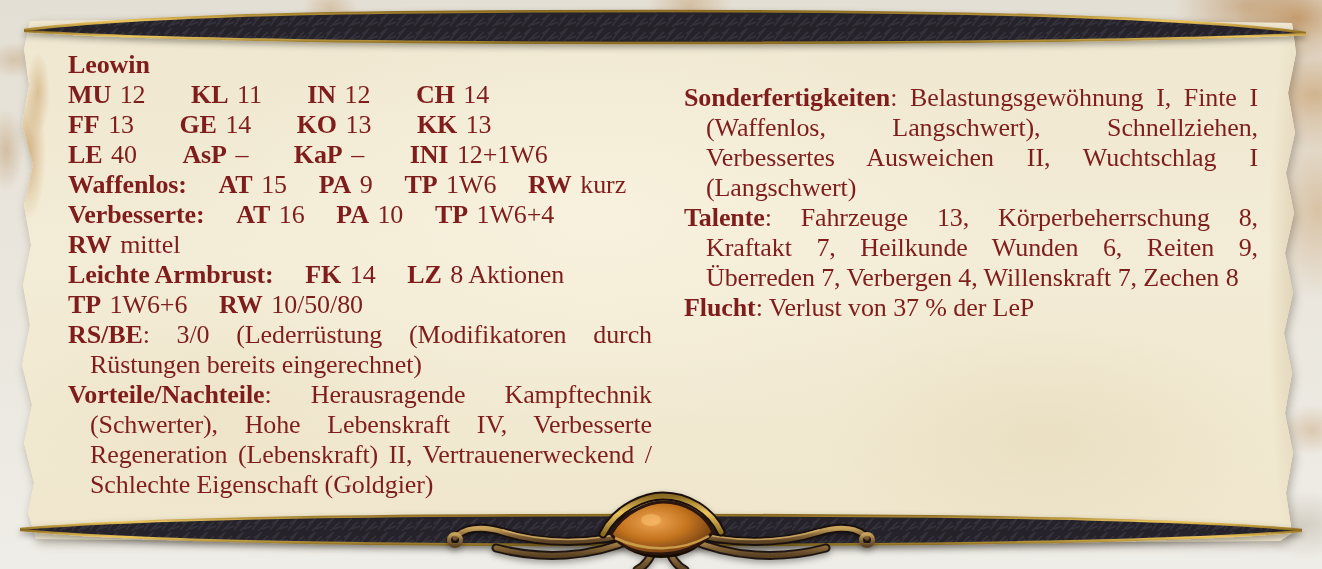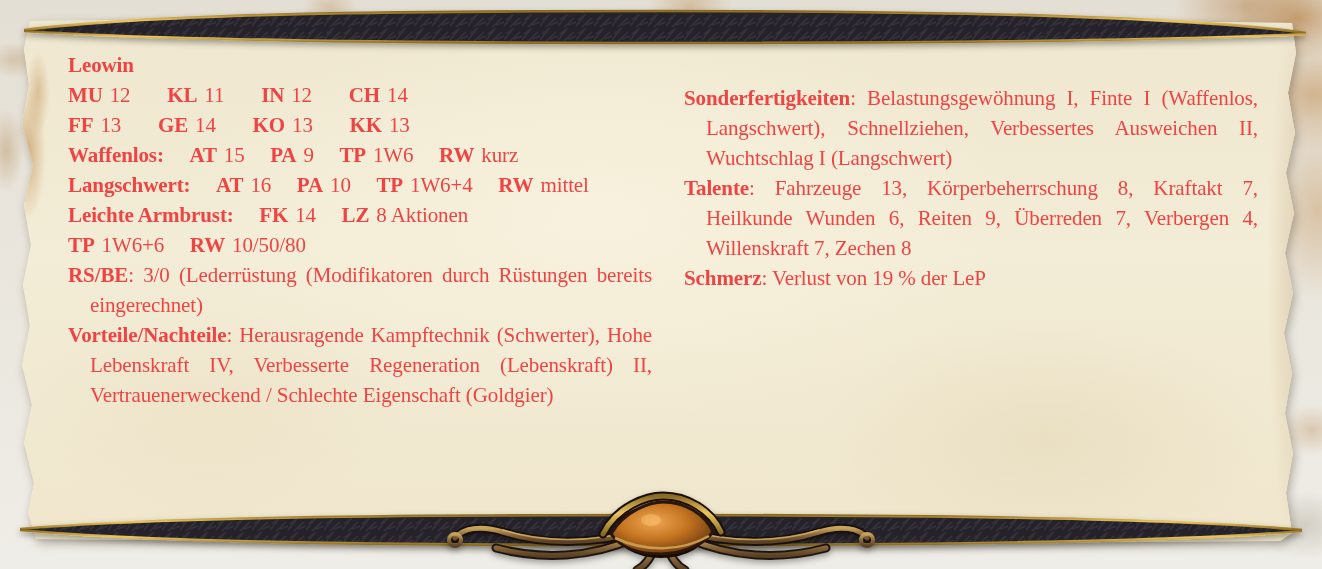--- a/index.html
+++ b/index.html
@@ -41,21 +41,21 @@
       1273px 280px,1264px 320px,1272px 360px,1265px 400px,1273px 440px,1266px 480px,1272px 520px,
       1260px 528px,640px 532px,16px 526px,
       8px 500px,14px 470px,4px 430px,12px 392px,2px 352px,10px 312px,3px 272px,
       11px 232px,4px 192px,13px 152px,2px 112px,9px 72px,4px 36px);
   }
   .frame-svg{position:absolute;inset:0;z-index:2;pointer-events:none;}
   
   .content{
     position:absolute;left:68px;top:50px;width:1190px;z-index:3;
     display:flex;gap:32px;
-    color:#ef4444;font-size:21px;line-height:30px;
+    color:#7f1d1d;font-size:26px;line-height:30px;
     letter-spacing:-0.1px;
   }
   .col-left{width:584px;flex:none;}
   .col-right{flex:1;margin-top:33px;min-width:0;}
   .char-name{font-weight:bold;line-height:30px;}
   .statline{display:flex;flex-wrap:wrap;line-height:30px;white-space:nowrap;}
   .attr-block .statline{column-gap:1.75em;}
   .combat-block .statline{column-gap:1.22em;}
   .pair .k{font-weight:bold;}
   .pair .v{margin-left:0.33em;}
@@ -165,37 +165,47 @@
 
   <span class="pair"><b class="k">FF</b><span class="v">13</span></span>
 
   <span class="pair"><b class="k">GE</b><span class="v">14</span></span>
 
   <span class="pair"><b class="k">KO</b><span class="v">13</span></span>
 
   <span class="pair"><b class="k">KK</b><span class="v">13</span></span>
 </div>
 
+  <div class="line statline">
+
+  <span class="pair"><b class="k">LE</b><span class="v">40</span></span>
+
+  <span class="pair"><b class="k">AsP</b><span class="v">–</span></span>
+
+  <span class="pair"><b class="k">KaP</b><span class="v">–</span></span>
+
+  <span class="pair"><b class="k">INI</b><span class="v">12+1W6</span></span>
+</div>
 
 </div>
     <div class="combat-block">
   <div class="line statline">
     <span class="wname">Waffenlos:</span>
 
   <span class="pair"><b class="k">AT</b><span class="v">15</span></span>
 
   <span class="pair"><b class="k">PA</b><span class="v">9</span></span>
 
   <span class="pair"><b class="k">TP</b><span class="v">1W6</span></span>
 
   <span class="pair"><b class="k">RW</b><span class="v">kurz</span></span>
 </div>
 
   <div class="line statline">
-    <span class="wname">Langschwert:</span>
+    <span class="wname">Verbesserte:</span>
 
   <span class="pair"><b class="k">AT</b><span class="v">16</span></span>
 
   <span class="pair"><b class="k">PA</b><span class="v">10</span></span>
 
   <span class="pair"><b class="k">TP</b><span class="v">1W6+4</span></span>
 
   <span class="pair"><b class="k">RW</b><span class="v">mittel</span></span>
 </div>
 
@@ -220,17 +230,17 @@
   <p class="para"><b class="plabel">Vorteile/Nachteile</b><span class="ptext">: Herausragende Kampftechnik (Schwerter), Hohe Lebenskraft IV, Verbesserte Regeneration (Lebenskraft) II, Vertrauenerweckend / Schlechte Eigenschaft (Goldgier)</span></p>
 </div>
   </div>
   <div class="col-right">
     <div>
   <p class="para"><b class="plabel">Sonderfertigkeiten</b><span class="ptext">: Belastungsgewöhnung I, Finte I (Waffenlos, Langschwert), Schnellziehen, Verbessertes Ausweichen II, Wuchtschlag I (Langschwert)</span></p>
 
   <p class="para"><b class="plabel">Talente</b><span class="ptext">: Fahrzeuge 13, Körperbeherrschung 8, Kraftakt 7, Heilkunde Wunden 6, Reiten 9, Überreden 7, Verbergen 4, Willenskraft 7, Zechen 8</span></p>
 
 
-  <p class="para"><b class="plabel">Schmerz</b><span class="ptext">: Verlust von 19 % der LeP</span></p>
+  <p class="para"><b class="plabel">Flucht</b><span class="ptext">: Verlust von 37 % der LeP</span></p>
 
 </div>
   </div>
 </div>
 
 </body></html>

